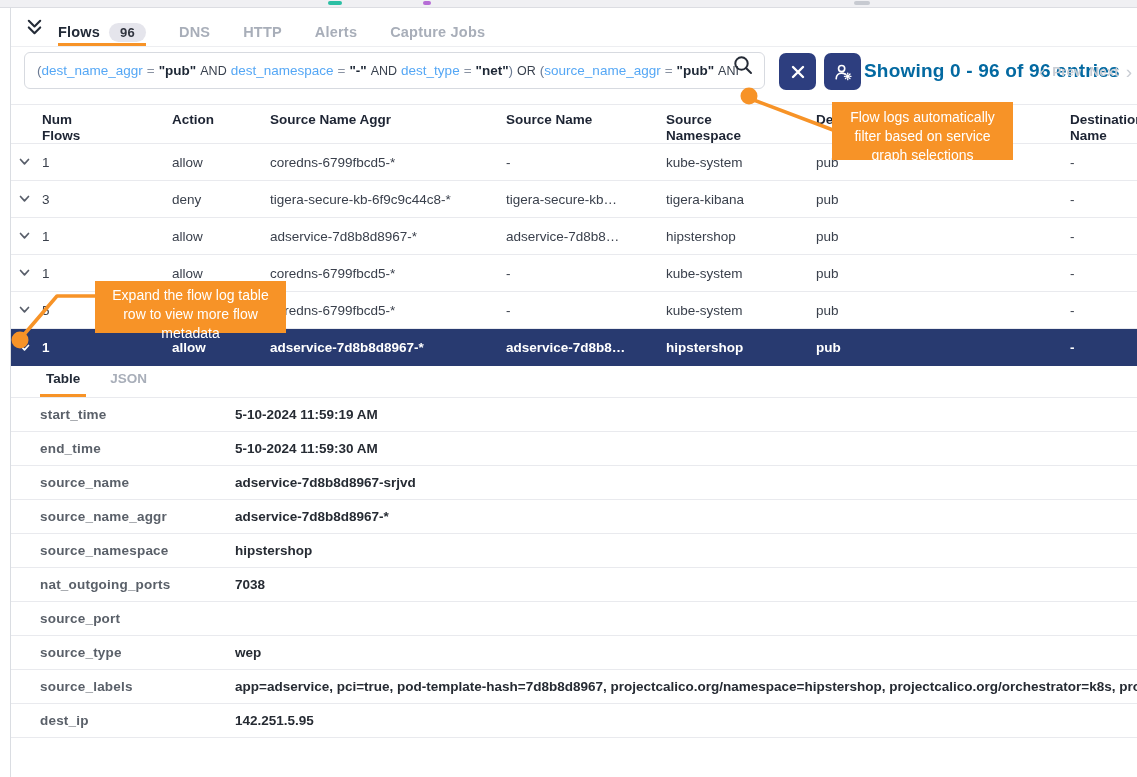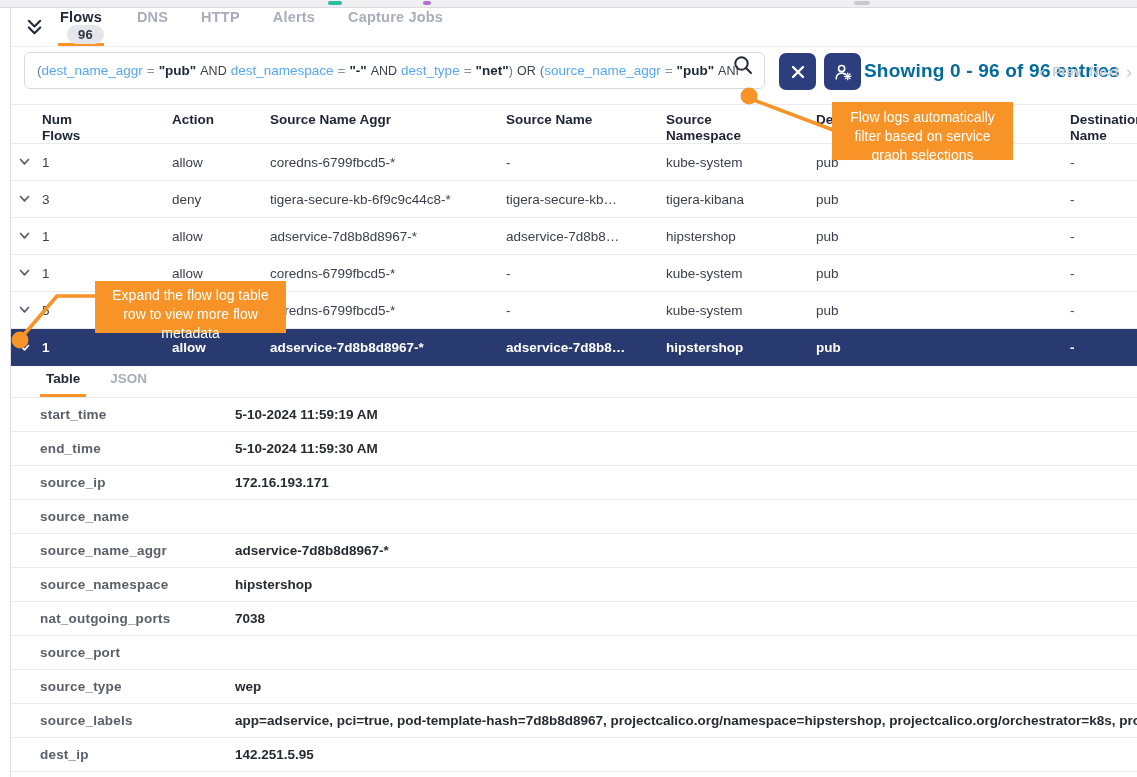--- a/index.html
+++ b/index.html
@@ -6,21 +6,21 @@
   #frame{position:relative;width:1137px;height:777px;overflow:hidden;background:#fff;
          font-family:"Liberation Sans",sans-serif;color:#3a404c;}
   
   .top-strip{position:absolute;left:0;top:0;width:1137px;height:7px;background:#f0f0f3;border-bottom:1px solid #dcdde2;}
   .frag{position:absolute;top:1px;height:4px;border-radius:2px;}
   .left-border{position:absolute;left:10px;top:7px;bottom:0;width:1px;background:#dadde2;}
 
   
   .tabbar{position:absolute;left:11px;right:0;top:7px;height:39px;display:flex;align-items:center;border-bottom:1px solid #edeef1;}
   .collapse-ico{margin-left:14px;margin-right:14px;display:flex;align-items:center;cursor:pointer;}
-  .tab{display:flex;align-items:center;height:38px;margin-right:33px;font-size:14.5px;font-weight:700;color:#a8aeb9;letter-spacing:.2px;cursor:pointer;border-bottom:3px solid transparent;box-sizing:border-box;padding-top:1px;flex-direction:column;}
+  .tab{display:flex;align-items:center;height:38px;margin-right:33px;font-size:14.5px;font-weight:700;color:#a8aeb9;letter-spacing:.2px;cursor:pointer;border-bottom:3px solid transparent;box-sizing:border-box;padding-top:14px;}
   .tab.active{color:#232b38;border-bottom-color:var(--accent);}
   .tab-badge{margin-left:9px;background:#e5e5ec;color:#30343e;font-size:13px;font-weight:600;border-radius:13px;padding:3px 11px;line-height:1;}
 
   
   .toolbar{position:absolute;left:0;top:46px;width:1137px;height:54px;}
   .query-box{position:absolute;left:24px;top:6px;width:741px;height:37px;border:1px solid #d7dae0;border-radius:6px;box-sizing:border-box;background:#fff;display:flex;align-items:center;overflow:hidden;padding:0 34px 0 12px;white-space:nowrap;font-size:13.5px;cursor:text;}
   .q-p{color:#6b7a93;}
   .q-f{color:var(--queryBlue);}
   .q-o{color:#8a93a3;}
   .q-v{color:#1d2735;font-weight:700;}
@@ -252,25 +252,22 @@
   <div class="drows" id="drows">
       <div class="drow">
         <span class="dkey">start_time</span>
         <span class="dval">5-10-2024 11:59:19 AM</span>
       </div>
       <div class="drow">
         <span class="dkey">end_time</span>
         <span class="dval">5-10-2024 11:59:30 AM</span>
       </div>
       <div class="drow">
-        <span class="dkey">source_ip</span>
-        <span class="dval">172.16.193.171</span>
-      </div>
-      <div class="drow">
         <span class="dkey">source_name</span>
+        <span class="dval">adservice-7d8b8d8967-srjvd</span>
       </div>
       <div class="drow">
         <span class="dkey">source_name_aggr</span>
         <span class="dval">adservice-7d8b8d8967-*</span>
       </div>
       <div class="drow">
         <span class="dkey">source_namespace</span>
         <span class="dval">hipstershop</span>
       </div>
       <div class="drow">

